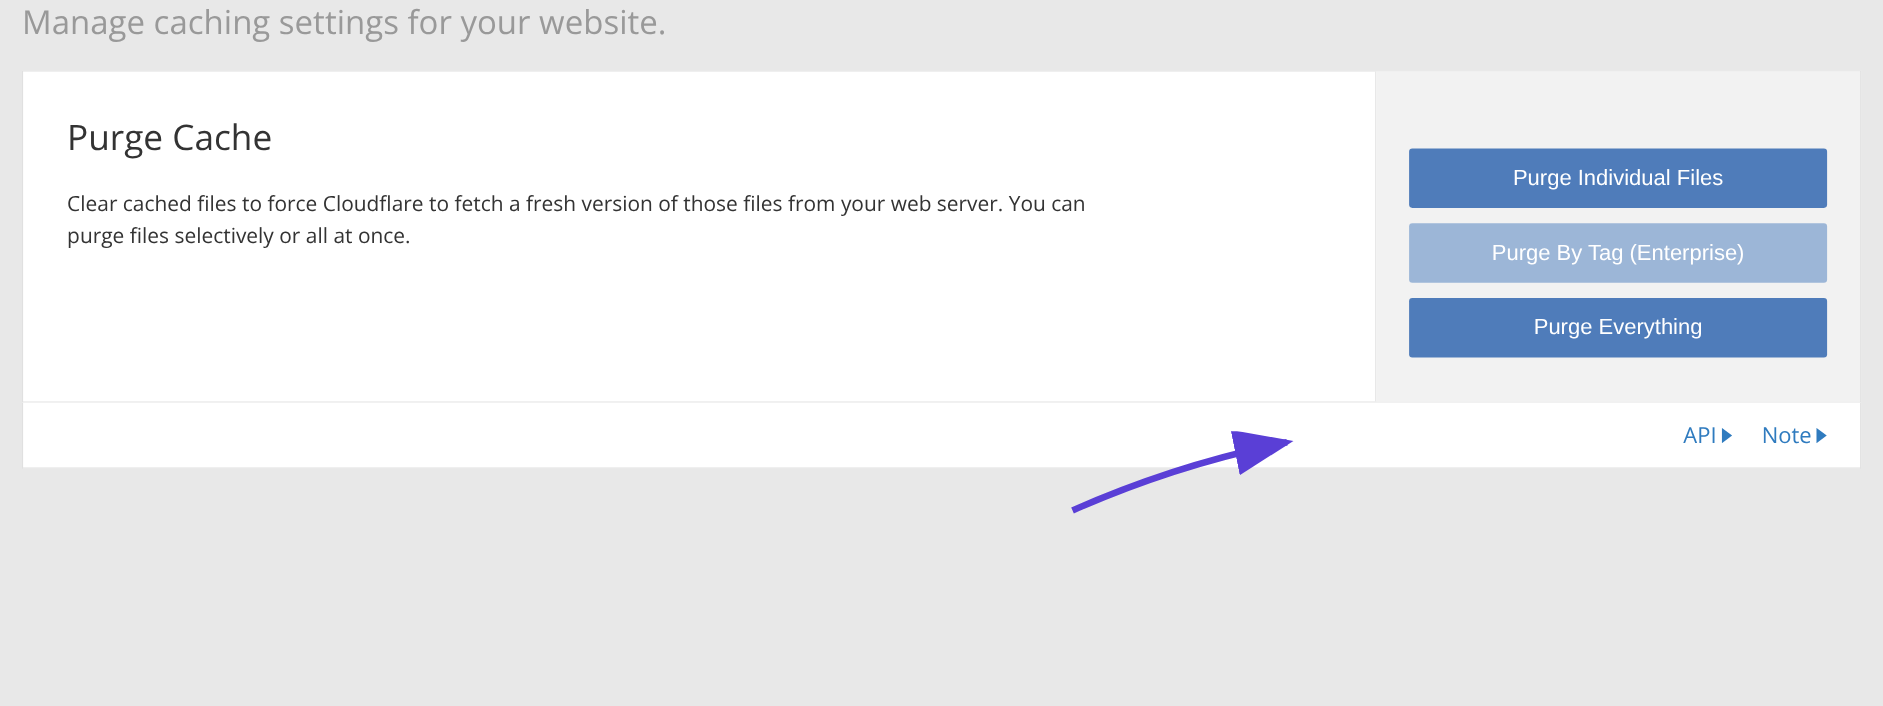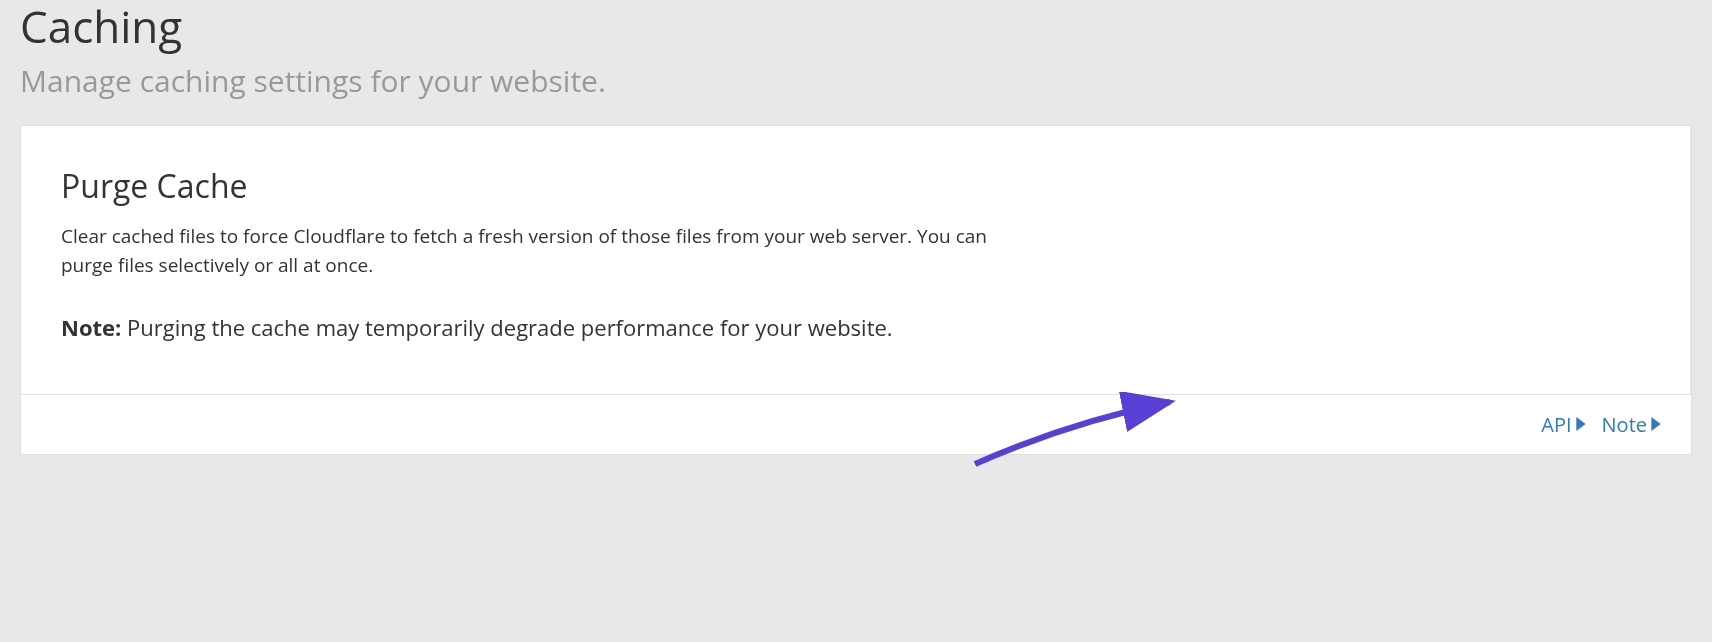--- a/index.html
+++ b/index.html
@@ -38,21 +38,21 @@
     }
     .card-left {
       flex: 1;
       padding: 38px 40px 50px 40px;
       border-right: 1px solid #e8e8e8;
     }
     .card-heading {
       font-size: 32px;
       font-weight: 400;
       color: #333333;
-      margin-bottom: 15px;
+      margin-bottom: 25px;
     }
     .card-description {
       font-size: 19px;
       color: #333333;
       line-height: 1.55;
       max-width: 970px;
     }
     .card-note {
       font-size: 22px;
       color: #333333;
@@ -92,21 +92,21 @@
       cursor: not-allowed;
     }
     .footer {
       background: #ffffff;
       margin: 0 20px;
       border: 1px solid #e0e0e0;
       border-top: none;
       padding: 16px 30px;
       display: flex;
       justify-content: flex-end;
-      gap: 16px;
+      gap: 27px;
     }
     .footer-link {
       color: #2f7bbf;
       font-size: 20px;
       text-decoration: none;
       display: inline-flex;
       align-items: center;
       gap: 4px;
       cursor: pointer;
     }
@@ -122,31 +122,32 @@
       width: 210px;
       height: 80px;
       pointer-events: none;
       z-index: 10;
     }
   </style>
 </head>
 <body>
 
 <div class="page-header">
-  <h1 class="page-title">Caching</h1>
   <p class="page-subtitle">Manage caching settings for your website.</p>
 </div>
 
 <div class="card">
   <div class="card-left">
     <h2 class="card-heading">Purge Cache</h2>
     <p class="card-description">Clear cached files to force Cloudflare to fetch a fresh version of those files from your web server. You can purge files selectively or all at once.</p>
-    <p class="card-note">
-      <span class="note-label">Note:</span><span> Purging the cache may temporarily degrade performance for your website.</span>
-    </p>
+  </div>
+  <div class="card-right">
+    <button class="btn btn-primary">Purge Individual Files</button>
+    <button class="btn btn-disabled">Purge By Tag (Enterprise)</button>
+    <button class="btn btn-primary">Purge Everything</button>
   </div>
 </div>
 
 <div class="footer">
   <a class="footer-link">
     <span>API</span>
     <svg viewBox="0 0 8 12">
         <path d="M0 0 L8 6 L0 12 Z"></path>
       </svg>
   </a>

